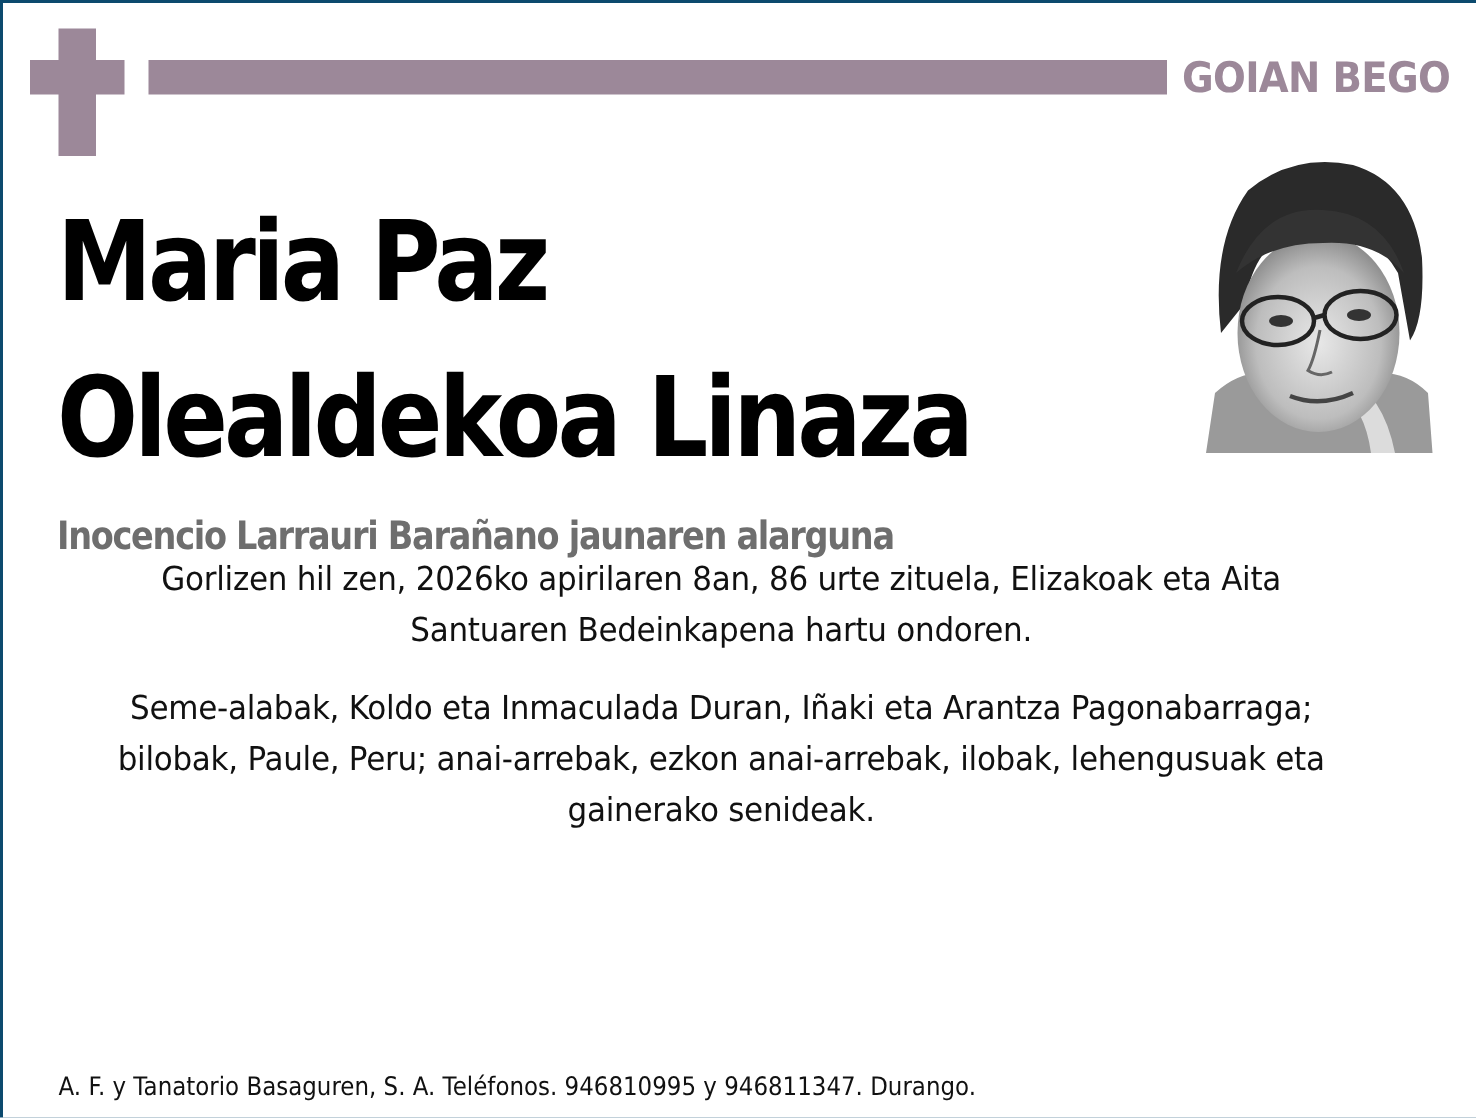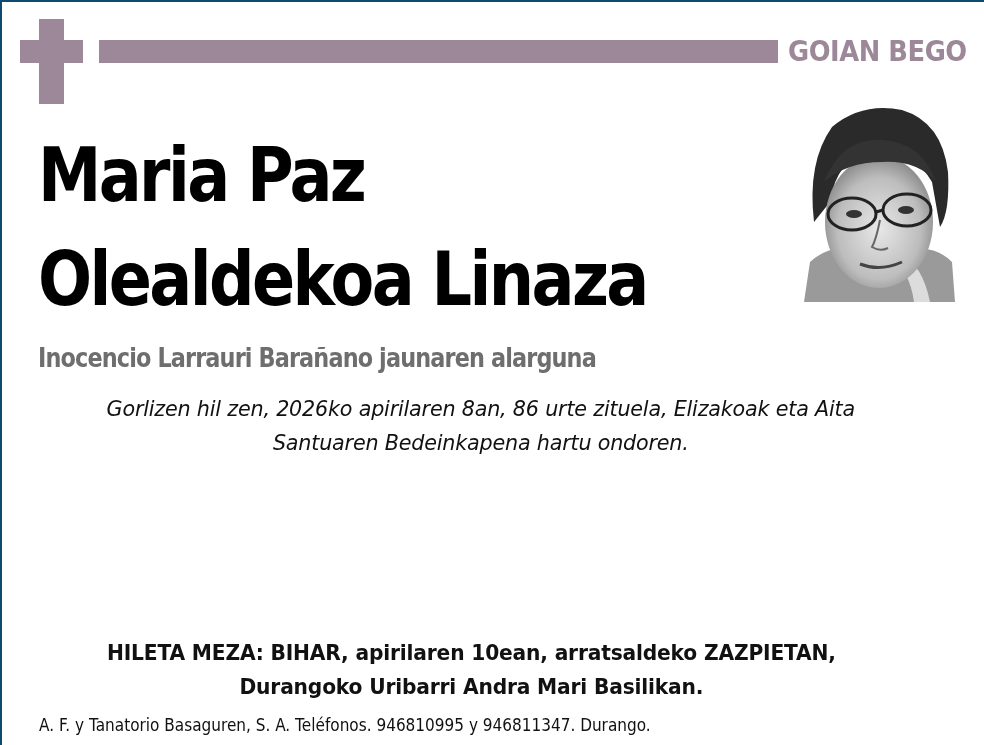--- a/index.html
+++ b/index.html
@@ -30,21 +30,21 @@
     .subtitle {
       position: absolute; left: 36px; top: 338px; font-family: "DejaVu Sans", sans-serif; font-weight: bold;
       font-size: 26px; color: #6e6e6e; letter-spacing: -1px; line-height: 36px;
       transform: scaleX(0.86); transform-origin: left center; white-space: nowrap;
     }
     .para {
       position: absolute; left: 37px; width: 940px; font-family: "DejaVu Sans", sans-serif;
       font-size: 22px; color: #111; line-height: 34px; letter-spacing: -0.2px;
     }
     .para .ln { display: block; white-space: nowrap; transform: scaleX(0.94); transform-origin: left center; }
-    .p1 { top: 390px; font-style: italic; }
+    .p1 { top: 368px; }
     .p2 { top: 454px; }
     .p3 { top: 561px; font-weight: bold; }
     .p3 .ln, .p4 .ln { transform: scaleX(0.92); }
     .p4 { top: 634px; font-weight: bold; }
     .footer {
       position: absolute; left: 37px; top: 711px; font-family: "DejaVu Sans", sans-serif;
       font-size: 17px; color: #111; line-height: 24px; white-space: nowrap;
       transform: scaleX(0.9); transform-origin: left center;
     }
   </style>
@@ -93,22 +93,23 @@
     </svg>
   </div>
 
   <div class="subtitle">Inocencio Larrauri Barañano jaunaren alarguna</div>
 
   <div class="para p1">
     <span class="ln">Gorlizen hil zen, 2026ko apirilaren 8an, 86 urte zituela, Elizakoak eta Aita</span>
     <span class="ln">Santuaren Bedeinkapena hartu ondoren.</span>
   </div>
 
+  <div class="para p2">
+    <span class="ln">Seme-alabak, Koldo eta Inmaculada Duran, Iñaki eta Arantza Pagonabarraga;</span>
+    <span class="ln">bilobak, Paule, Peru; anai-arrebak, ezkon anai-arrebak, ilobak, lehengusuak eta</span>
+    <span class="ln">gainerako senideak.</span>
+  </div>
 
 
-  <div class="para p4">
-    <span class="ln">HILETA MEZA: BIHAR, apirilaren 10ean, arratsaldeko ZAZPIETAN,</span>
-    <span class="ln">Durangoko Uribarri Andra Mari Basilikan.</span>
-  </div>
 
   <div class="footer">A. F. y Tanatorio Basaguren, S. A. Teléfonos. 946810995 y 946811347. Durango.</div>
 
 </div>
 
 </body></html>

